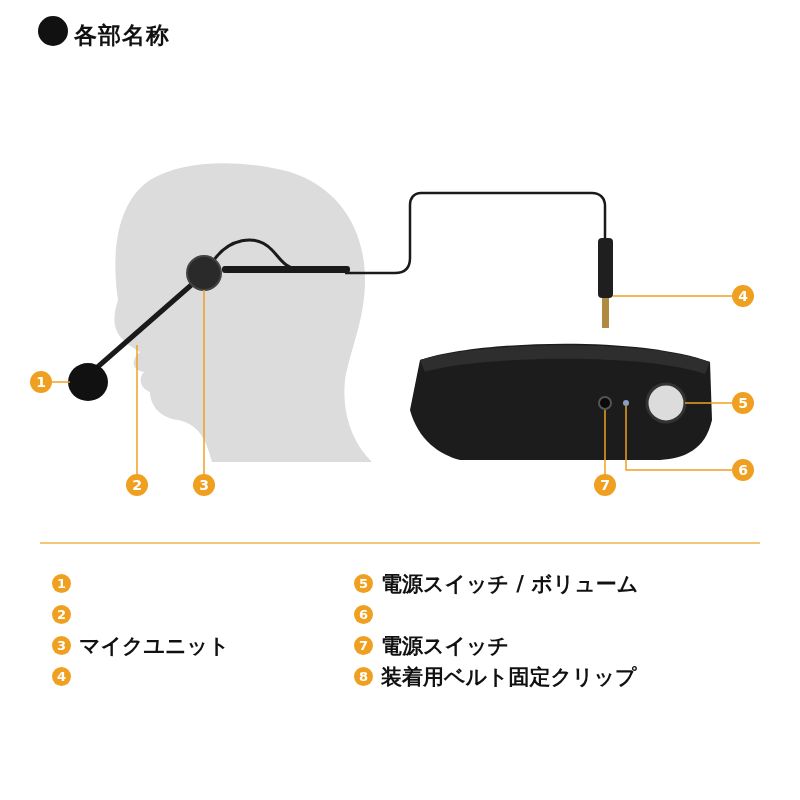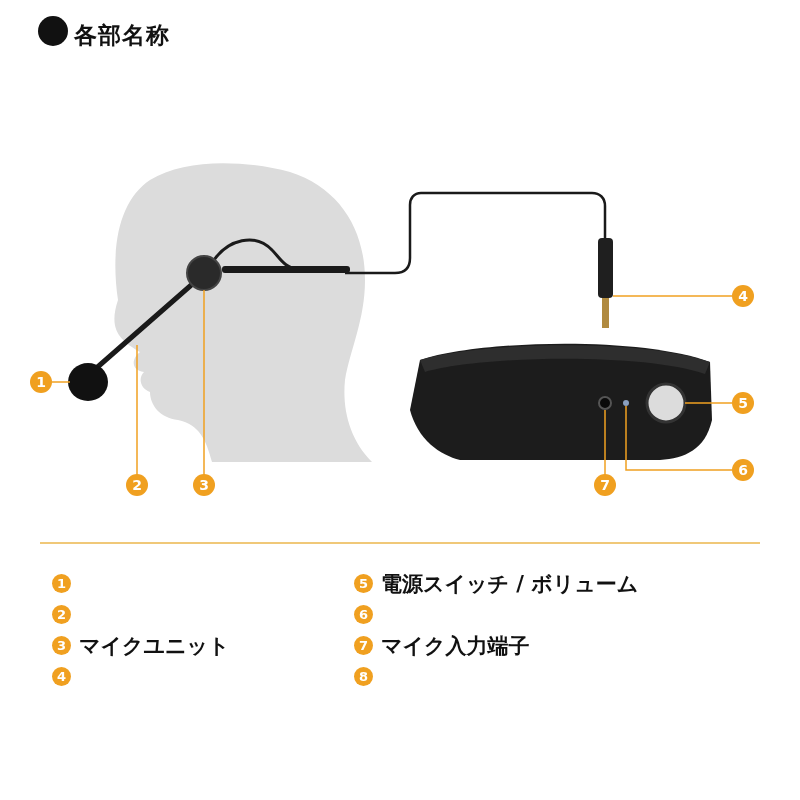--- a/index.html
+++ b/index.html
@@ -88,18 +88,19 @@
 <div class="legend col2">
   <div class="legend-item">
       <span class="badge">5</span>
       <span>電源スイッチ / ボリューム</span>
     </div>
   <div class="legend-item">
       <span class="badge">6</span>
     </div>
   <div class="legend-item">
       <span class="badge">7</span>
-      <span>マイク入力端子</span>
+      <span>電源スイッチ</span>
     </div>
   <div class="legend-item">
       <span class="badge">8</span>
+      <span>装着用ベルト固定クリップ</span>
     </div>
 </div>
 
 </body></html>

